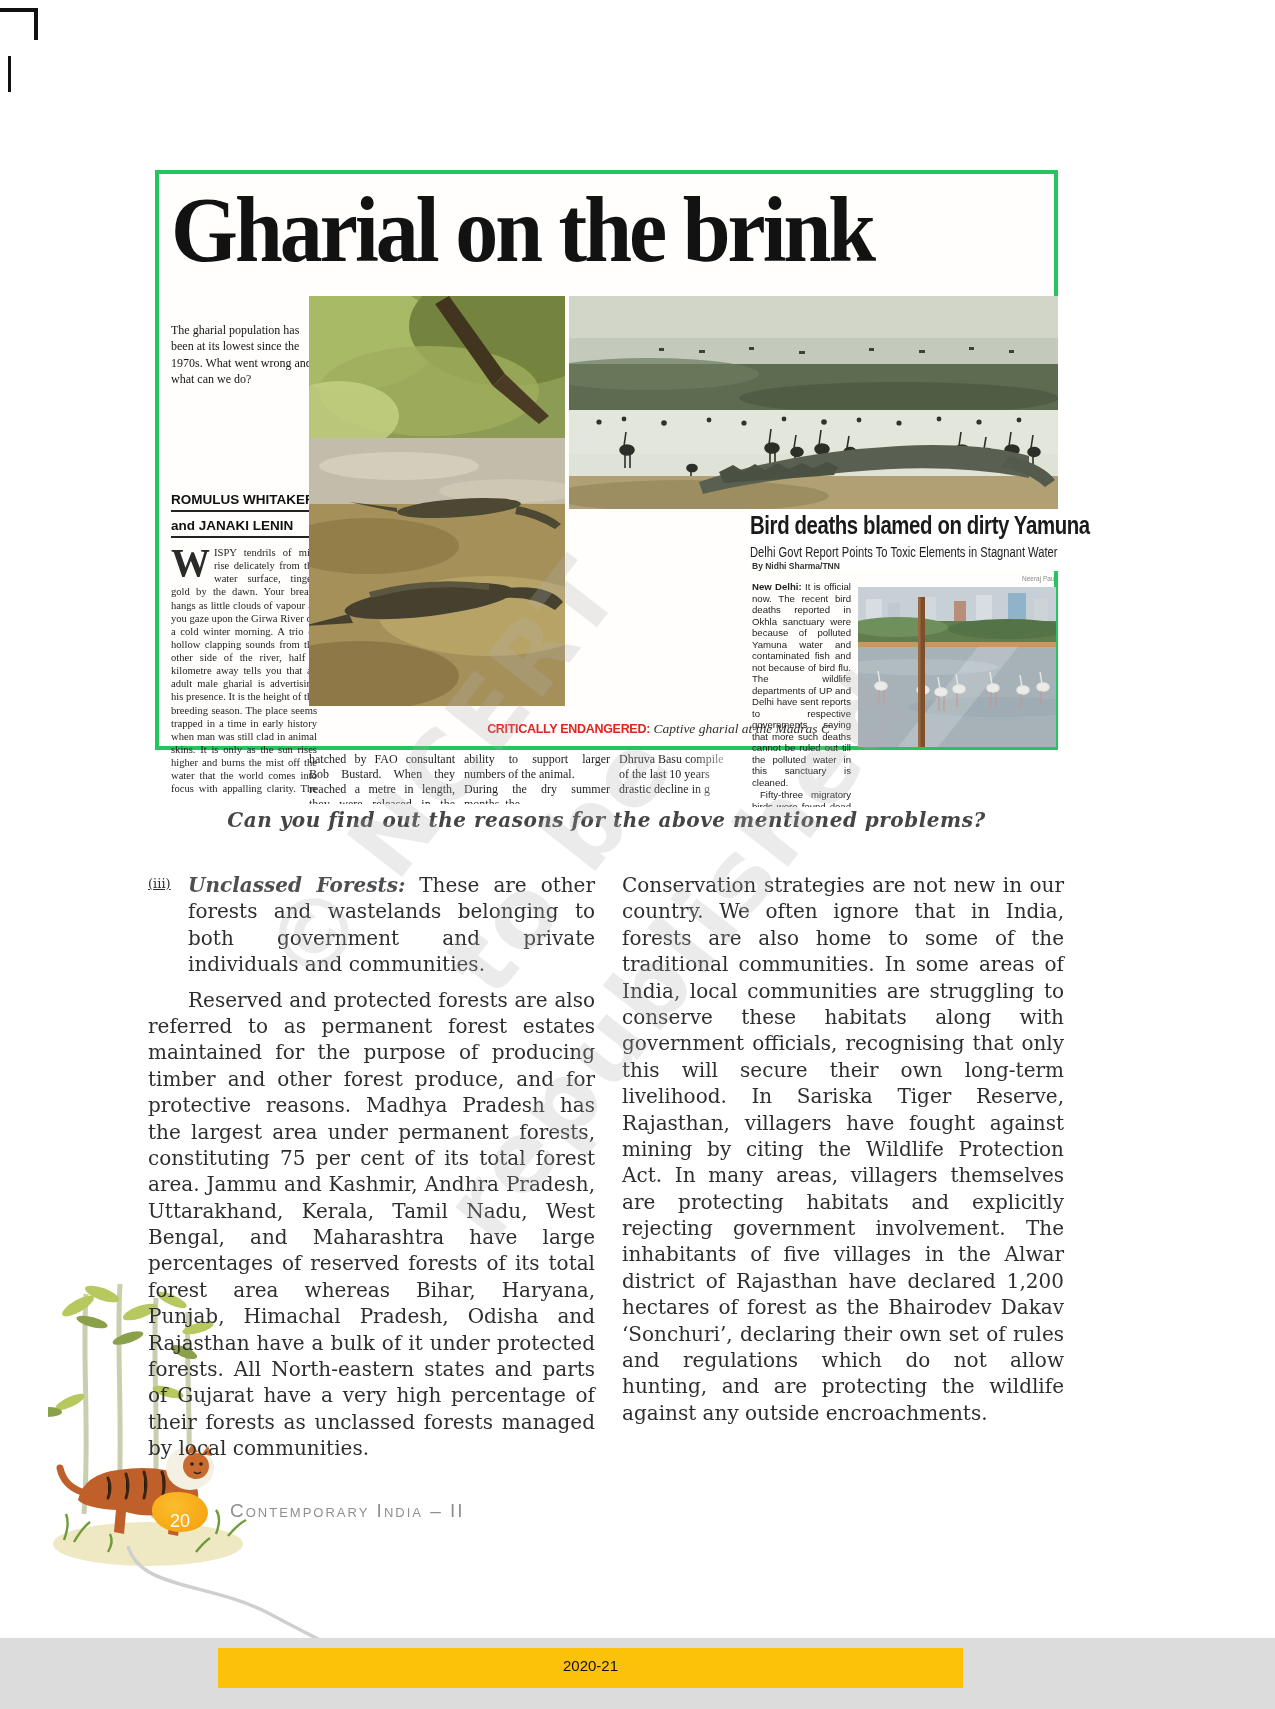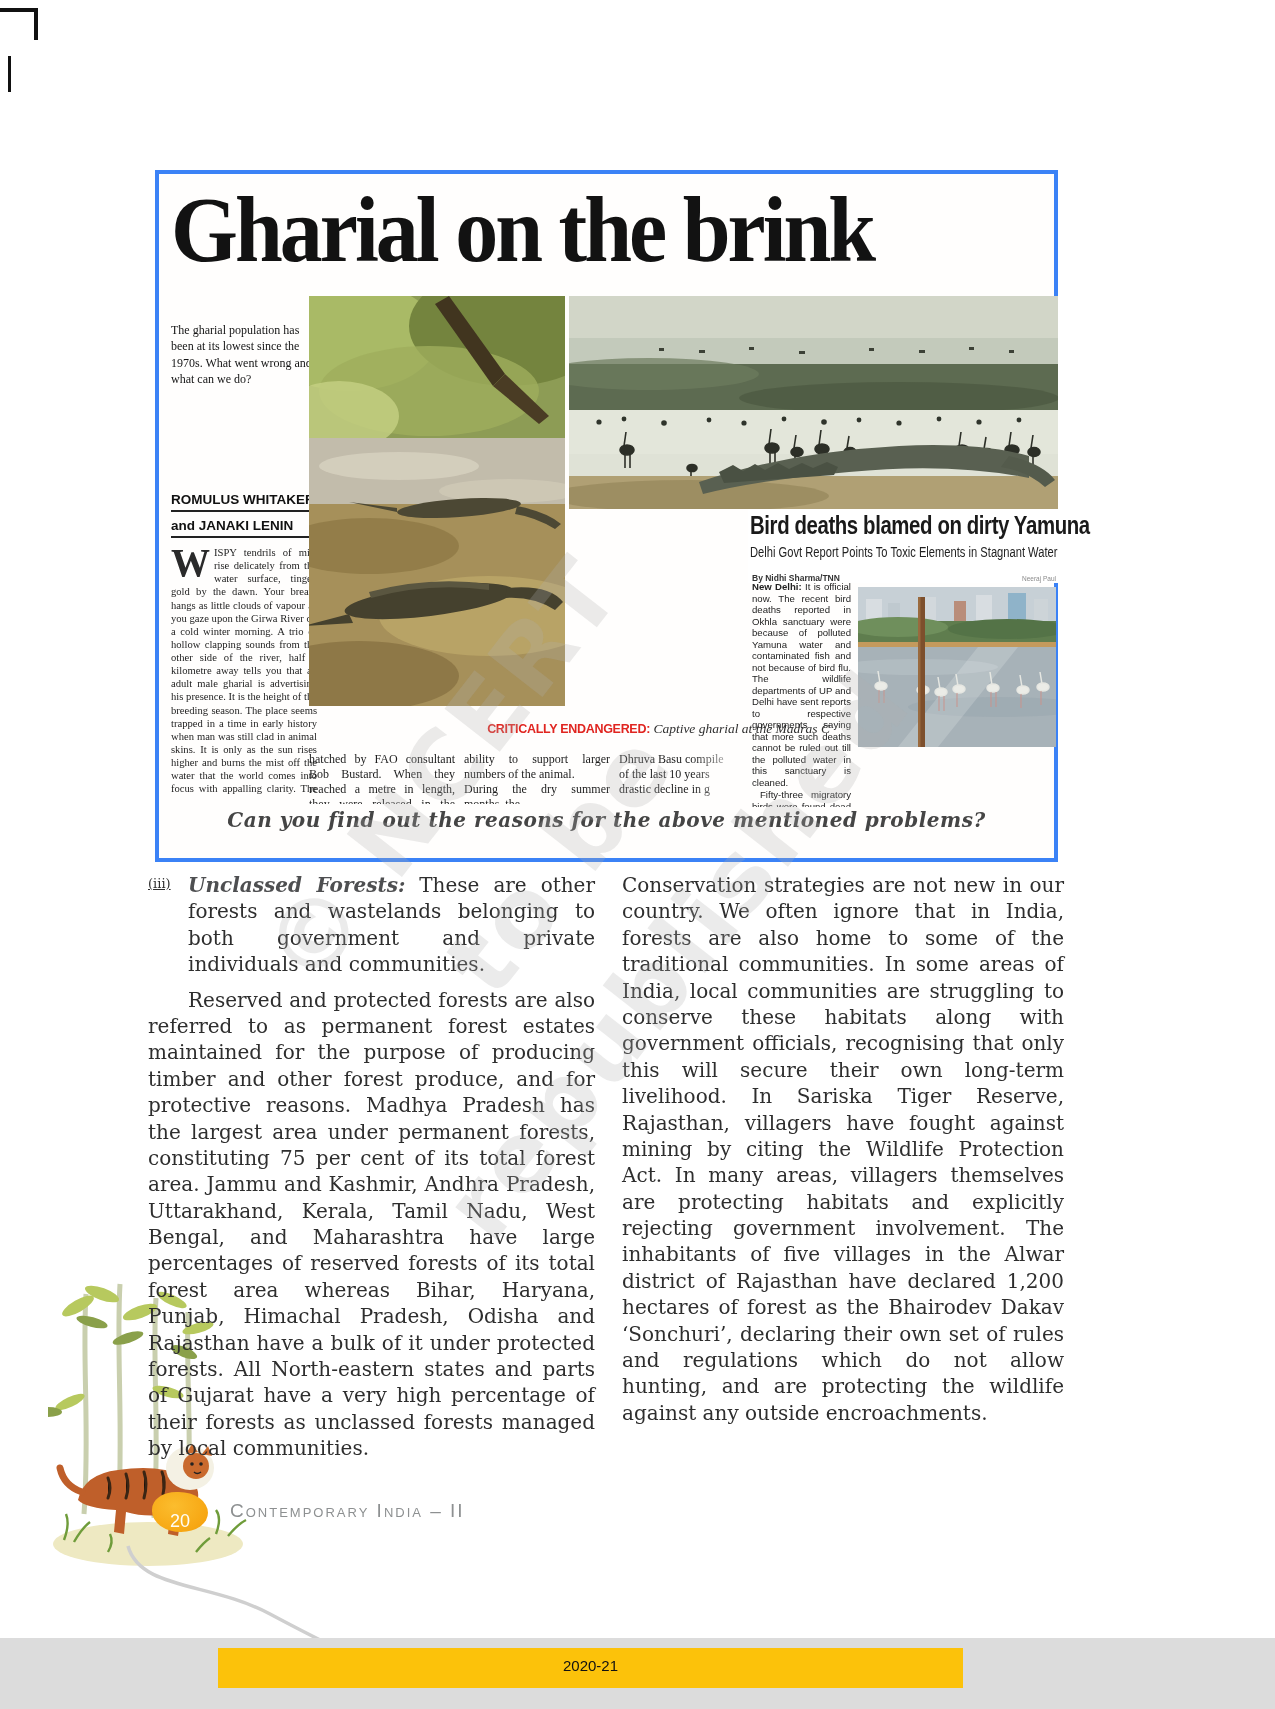--- a/index.html
+++ b/index.html
@@ -6,22 +6,22 @@
   .page{position:relative;width:1275px;height:1709px;background:#ffffff;overflow:hidden;
         font-family:"DejaVu Serif", serif;color:#303030;}
   
   .mark{position:absolute;background:#111;}
   
   .watermark{position:absolute;left:140px;top:640px;width:840px;z-index:3;pointer-events:none;
      transform:rotate(-52deg);transform-origin:center;text-align:center;
      font-family:"DejaVu Sans", sans-serif;font-weight:bold;color:rgba(175,175,175,0.25);
      font-size:96px;line-height:1.55;letter-spacing:4px;}
   
-  .clip{position:absolute;left:155px;top:170px;width:903px;height:692px;background:#fffefd;
-        border:4px solid #3b82f6;box-sizing:border-box;z-index:2;}
+  .clip{position:absolute;left:155px;top:170px;width:903px;height:580px;background:#fffefd;
+        border:4px solid #22c55e;box-sizing:border-box;z-index:2;}
   .clip-head{position:absolute;left:12px;top:2px;width:880px;
         font-family:"Liberation Serif", serif;font-weight:600;color:#121212;
         font-size:86px;letter-spacing:-3px;transform:scaleY(1.08);transform-origin:top left;white-space:nowrap;}
   .standfirst{position:absolute;left:12px;top:148px;width:146px;
         font-family:"Liberation Serif", serif;font-size:12px;line-height:1.36;color:#141414;}
   .byline{position:absolute;left:12px;width:146px;font-family:"Liberation Sans", sans-serif;
         font-weight:bold;font-size:13.5px;color:#111;border-bottom:2px solid #222;padding-bottom:3px;}
   .news-body{position:absolute;left:12px;top:372px;width:146px;height:248px;overflow:hidden;
         font-family:"Liberation Serif", serif;font-size:10.6px;line-height:1.24;text-align:justify;color:#1c1c1c;}
   .dropcap{float:left;font-size:39px;line-height:30px;font-weight:bold;margin:2px 4px 0 0;color:#2a2a2a;}
@@ -35,21 +35,21 @@
         mask-image:linear-gradient(to right,#000 55%,transparent 98%);}
   .question{position:absolute;left:0;right:0;top:634px;text-align:center;
         font-family:"DejaVu Serif", serif;font-style:italic;font-weight:bold;
         font-size:20px;color:#454545;letter-spacing:0.5px;}
   
   .bird{position:absolute;left:589px;top:335px;width:310px;background:#fff;}
   .bird-head{font-family:"Liberation Sans", sans-serif;font-weight:bold;font-size:25.5px;color:#1a1a1a;
         white-space:nowrap;transform:scaleX(0.80);transform-origin:left;letter-spacing:-0.5px;margin:2px 0 0 2px;}
   .bird-sub{font-family:"Liberation Sans", sans-serif;font-size:15.5px;color:#222;
         white-space:nowrap;transform:scaleX(0.72);transform-origin:left;margin:3px 0 0 2px;}
-  .bird-by{font-family:"Liberation Sans", sans-serif;font-weight:bold;font-size:8.5px;color:#333;margin:12px 0 0 4px;}
+  .bird-by{font-family:"Liberation Sans", sans-serif;font-weight:bold;font-size:8.5px;color:#333;margin:0 0 0 4px;}
   .bird-col{position:absolute;left:4px;top:72px;width:99px;height:226px;overflow:hidden;
         font-family:Liberation Sans, sans-serif;font-size:9.6px;line-height:1.2;text-align:justify;color:#222;}
   .bird-col p{margin:0 0 1px 0;}
   .bird-col p+p{text-indent:8px;}
   .credit{position:absolute;right:2px;top:66px;font-family:"Liberation Sans", sans-serif;font-size:6.5px;color:#8a8a8a;}
   
   .col{position:absolute;font-size:20px;line-height:1.32;text-align:justify;color:#2e2e2e;z-index:2;}
   .col-left{left:148px;top:872px;width:447px;}
   .col-right{left:622px;top:872px;width:442px;}
   .item{display:flex;}

